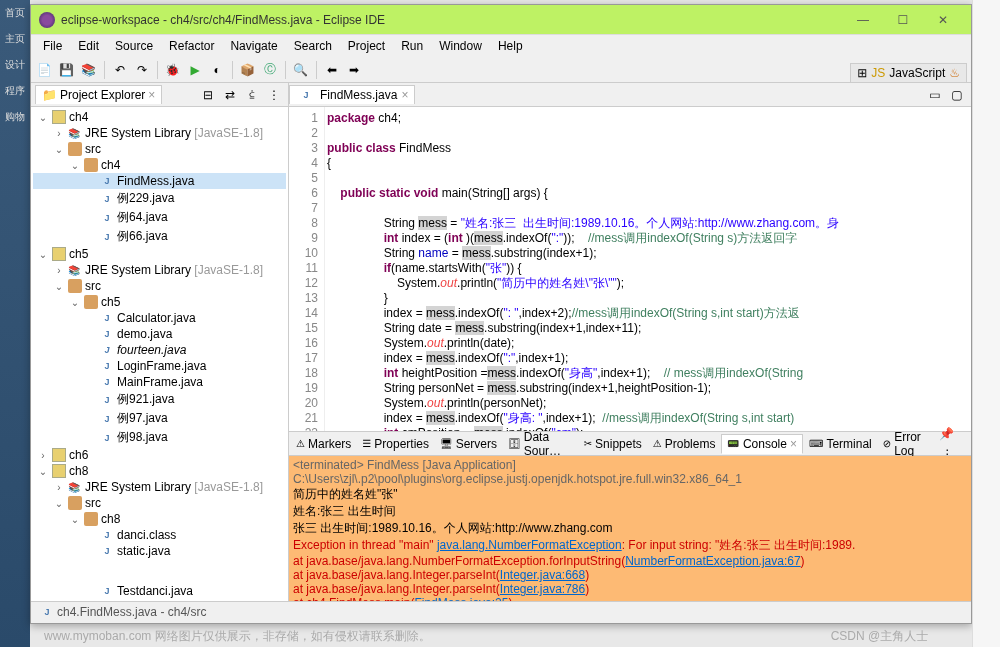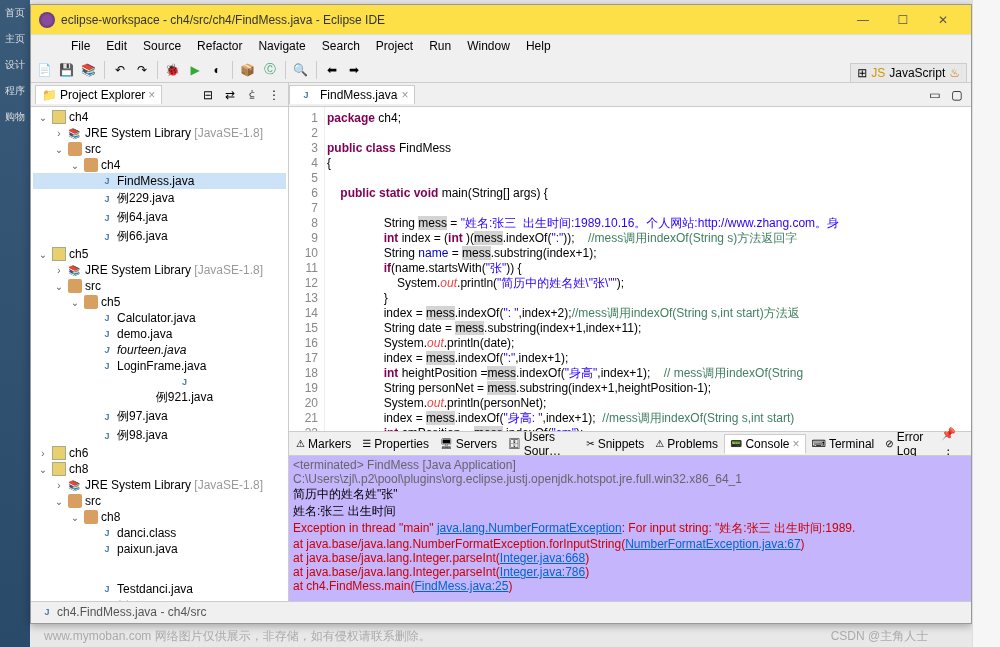--- a/index.html
+++ b/index.html
@@ -1,23 +1,23 @@
 <!DOCTYPE html>
 <html><head>
 <meta charset="utf-8">
 <style>
 * { margin: 0; padding: 0; box-sizing: border-box; font-family: "Segoe UI", Tahoma, sans-serif; font-size: 12px; }
 body { background: #e8e8e8; width: 1000px; height: 647px; overflow: hidden; position: relative; }
 .window { position: absolute; left: 30px; top: 4px; width: 942px; height: 620px; background: #f0f0f0; border: 1px solid #999; box-shadow: 0 2px 8px rgba(0,0,0,0.3); }
-.titlebar { height: 30px; background: #fde047; display: flex; align-items: center; padding: 0 8px; border-bottom: 1px solid #ddd; }
+.titlebar { height: 30px; background: #bef264; display: flex; align-items: center; padding: 0 8px; border-bottom: 1px solid #ddd; }
 .titlebar .ticon { width: 16px; height: 16px; background: radial-gradient(circle, #8a4a9e 40%, #3a2a5e 100%); border-radius: 50%; margin-right: 6px; }
 .titlebar .title { flex: 1; color: #333; }
 .winbtns { display: flex; }
 .winbtn { width: 40px; height: 28px; display: flex; align-items: center; justify-content: center; color: #555; cursor: pointer; }
-.menubar { height: 22px; display: flex; align-items: center; padding: 0 4px; background: #f0f0f0; margin-left: 28px; }
+.menubar { height: 22px; display: flex; align-items: center; padding: 0 4px; background: #f0f0f0; }
 .menuitem { padding: 2px 8px; cursor: pointer; }
 .toolbar { height: 26px; background: #f0f0f0; border-bottom: 1px solid #ccc; display: flex; align-items: center; padding: 0 4px; gap: 2px; }
 .tbtn { width: 20px; height: 20px; display: inline-flex; align-items: center; justify-content: center; cursor: pointer; border-radius: 2px; }
 .tsep { width: 1px; height: 18px; background: #ccc; margin: 0 3px; }
 .persp { position: absolute; right: 4px; top: 58px; display: flex; align-items: center; gap: 4px; background: #e8e8e8; padding: 2px 6px; border: 1px solid #ccc; }
 .body { display: flex; height: calc(100% - 100px); }
 .sidebar { width: 258px; background: #fff; border-right: 1px solid #ccc; display: flex; flex-direction: column; }
 .viewhdr { height: 24px; background: #f0f0f0; border-bottom: 1px solid #ccc; display: flex; align-items: center; padding: 0 4px; }
 .viewhdr .vtab { background: #fff; border: 1px solid #ccc; border-bottom: none; padding: 2px 6px; display: flex; align-items: center; gap: 3px; }
 .viewhdr .vicons { margin-left: auto; display: flex; gap: 2px; }
@@ -43,21 +43,21 @@
 .kw { color: #7f0055; font-weight: bold; }
 .str { color: #2a00ff; }
 .cmt { color: #3f7f5f; }
 .fld { color: #0000c0; }
 .stat { color: #ef4444; font-style: italic; }
 .hlvar { background: #d4d4d4; }
 .bottom { height: 170px; border-top: 1px solid #ccc; display: flex; flex-direction: column; }
 .btabs { height: 24px; background: #f0f0f0; display: flex; align-items: center; padding: 0 2px; gap: 1px; border-bottom: 1px solid #ccc; }
 .btab { padding: 2px 5px; display: flex; align-items: center; gap: 3px; cursor: pointer; }
 .btab.active { background: #fff; border: 1px solid #ccc; border-bottom: 1px solid #fff; }
-.console { flex: 1; overflow: auto; font-family: Consolas, monospace; font-size: 12px; padding: 2px 4px; background: #c4b5fd; }
+.console { flex: 1; overflow: auto; font-family: Consolas, monospace; font-size: 12px; padding: 2px 4px; background: #fdba74; }
 .console .hdr { color: #666; }
 .console .err { color: #c00; }
 .console .lnk { color: #0066cc; text-decoration: underline; text-align: center; }
 .statusbar { height: 20px; background: #f0f0f0; border-top: 1px solid #ccc; display: flex; align-items: center; padding: 0 6px; font-size: 11px; color: #555; }
 .leftbar { position: absolute; left: 0; top: 0; width: 30px; height: 647px; background: linear-gradient(#3a5a7a, #2a4a6a); }
 .leftbar .li { color: #ddd; font-size: 10px; padding: 6px 2px; text-align: center; }
 .footer { position: absolute; bottom: 2px; left: 44px; font-size: 11px; color: #aaa; }
 .rightpart { position: absolute; right: 0; top: 0; width: 28px; height: 647px; background: #f6f6f6; border-left: 1px solid #ddd; }
 </style>
 </head>
@@ -214,21 +214,26 @@
           <div class="tnode" style="padding-left: 52px; font-style: italic;">
             <span class="twister"></span>
             <span class="ticon2 i-java"></span>
             <span>fourteen.java</span>
           </div>
           <div class="tnode" style="padding-left: 52px;">
             <span class="twister"></span>
             <span class="ticon2 i-java"></span>
             <span>LoginFrame.java</span>
           </div>
-          <div class="tnode" style="padding-left: 52px; flex-direction: column;">
+          <div class="tnode" style="padding-left: 52px;">
+            <span class="twister"></span>
+            <span class="ticon2 i-java"></span>
+            <span>MainFrame.java</span>
+          </div>
+          <div class="tnode" style="padding-left: 52px;">
             <span class="twister"></span>
             <span class="ticon2 i-java"></span>
             <span>例921.java</span>
           </div>
           <div class="tnode" style="padding-left: 52px;">
             <span class="twister"></span>
             <span class="ticon2 i-java"></span>
             <span>例97.java</span>
           </div>
           <div class="tnode" style="padding-left: 52px;">
@@ -262,21 +267,21 @@
             <span>ch8</span>
           </div>
           <div class="tnode" style="padding-left: 52px;">
             <span class="twister"></span>
             <span class="ticon2 i-java"></span>
             <span>danci.class</span>
           </div>
           <div class="tnode" style="padding-left: 52px;">
             <span class="twister"></span>
             <span class="ticon2 i-java"></span>
-            <span>paixun.java</span>
+            <span>static.java</span>
           </div>
           <div class="tnode" style="padding-left: 52px; margin-top: 24px;">
             <span class="twister"></span>
             <span class="ticon2 i-java"></span>
             <span>Testdanci.java</span>
           </div>
           <div class="tnode" style="padding-left: 52px;">
             <span class="twister"></span>
             <span class="ticon2 i-java"></span>
             <span>例7.java</span>
@@ -333,21 +338,21 @@
             <div class="btab">
               <span style="font-size: 10px;">☰</span>
               <span>Properties</span>
             </div>
             <div class="btab">
               <span style="font-size: 10px;">🖥</span>
               <span>Servers</span>
             </div>
             <div class="btab">
               <span style="font-size: 10px;">🗄</span>
-              <span>Users Sour…</span>
+              <span>Data Sour…</span>
             </div>
             <div class="btab">
               <span style="font-size: 10px;">✂</span>
               <span>Snippets</span>
             </div>
             <div class="btab">
               <span style="font-size: 10px;">⚠</span>
               <span>Problems</span>
             </div>
             <div class="btab active">
@@ -362,20 +367,21 @@
             <div class="btab">
               <span style="font-size: 10px;">⊘</span>
               <span>Error Log</span>
             </div>
             <div style="margin-left: auto;"><span class="tbtn">📌</span><span class="tbtn">⋮</span></div>
           </div>
         <div class="console" id="console">
             <div class="hdr">&lt;terminated&gt; FindMess [Java Application] C:\Users\zjl\.p2\pool\plugins\org.eclipse.justj.openjdk.hotspot.jre.full.win32.x86_64_1</div>
             <div>简历中的姓名姓"张"</div>
             <div>姓名:张三  出生时间</div>
+            <div>张三  出生时间:1989.10.16。个人网站:http://www.zhang.com</div>
             <div class="err"><span>Exception in thread "main" </span><span class="lnk">java.lang.NumberFormatException</span><span>: For input string: "姓名:张三  出生时间:1989.</span></div>
             <div class="err"><span>        at java.base/java.lang.NumberFormatException.forInputString(</span><span class="lnk">NumberFormatException.java:67</span><span>)</span></div>
             <div class="err"><span>        at java.base/java.lang.Integer.parseInt(</span><span class="lnk">Integer.java:668</span><span>)</span></div>
             <div class="err"><span>        at java.base/java.lang.Integer.parseInt(</span><span class="lnk">Integer.java:786</span><span>)</span></div>
             <div class="err"><span>        at ch4.FindMess.main(</span><span class="lnk">FindMess.java:25</span><span>)</span></div>
           </div>
       </div>
     </div>
   </div>
 

